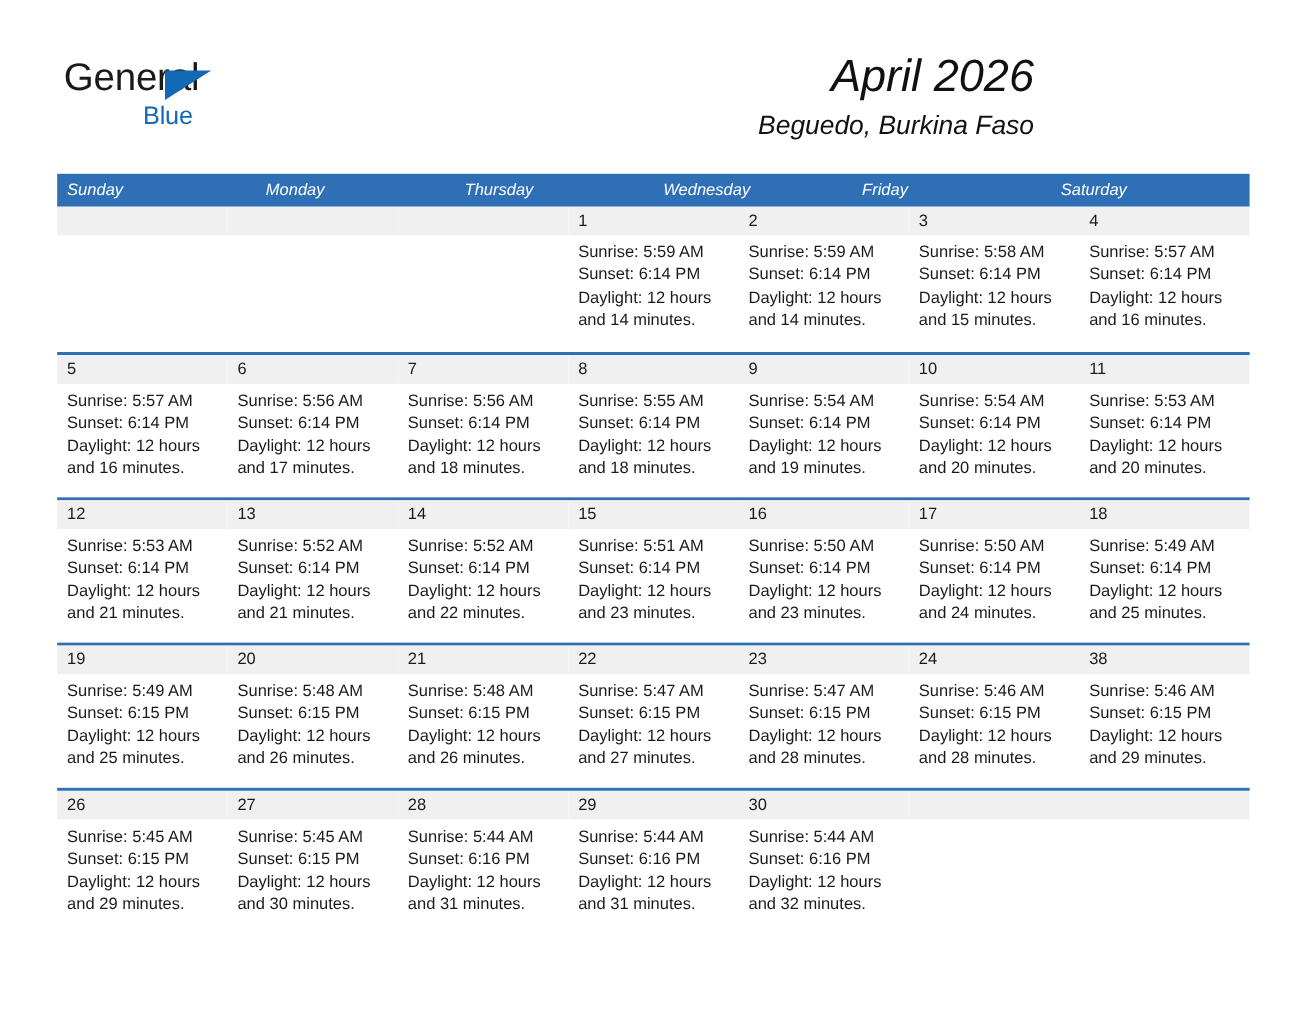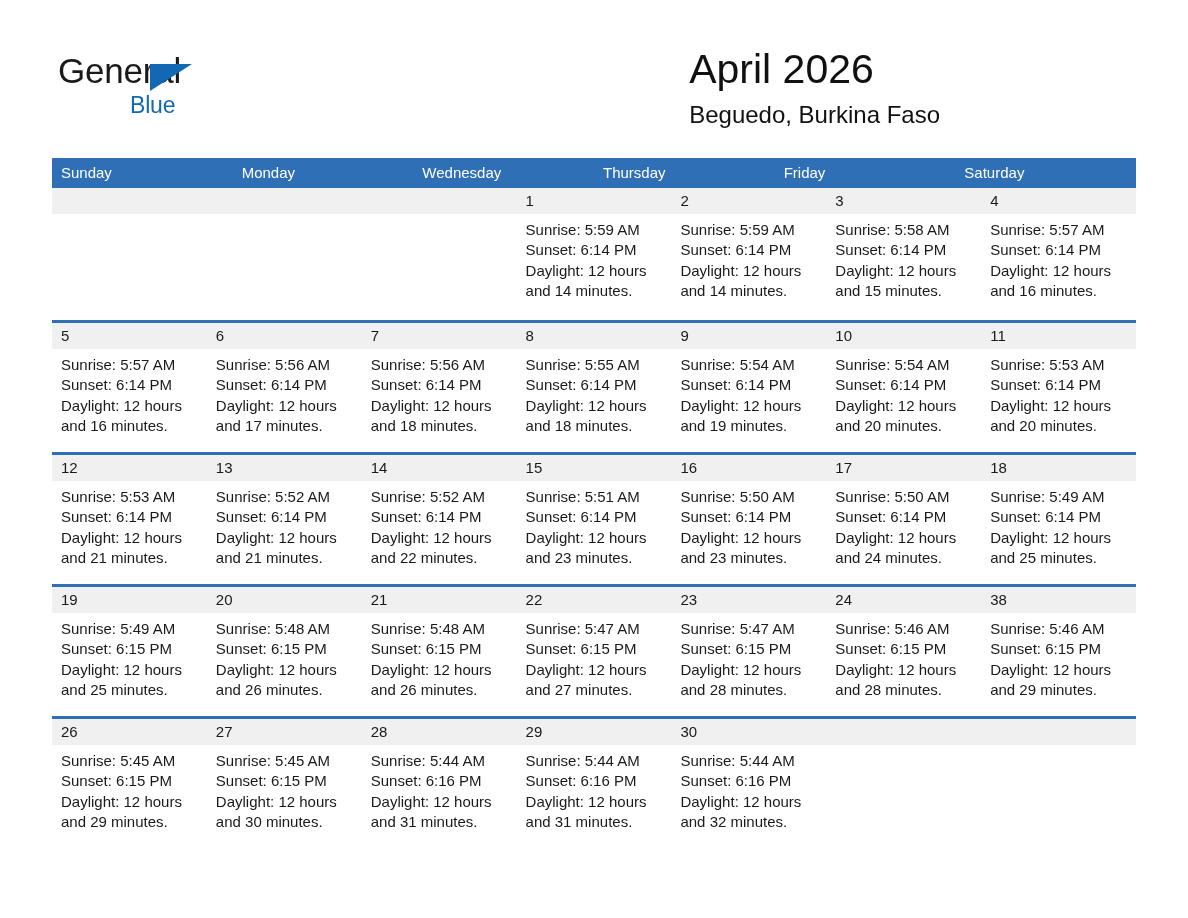--- a/index.html
+++ b/index.html
@@ -64,20 +64,22 @@
     color: #1268b3;
     letter-spacing: -0.2px;
     font-weight: 400;
     text-align: right;
   }
 
   .title-block {
     position: absolute;
     right: 52px;
     top: 44px;
+    text-align: right;
+    font-style: italic;
   }
   .month-title {
     font-size: 41px;
     line-height: 50px;
     font-weight: 400;
     color: #111111;
     letter-spacing: 0px;
   }
   .location-title {
     margin-top: 6px;
@@ -92,20 +94,21 @@
     position: absolute;
     left: 52px;
     top: 158px;
     width: 1084px;
   }
   .weekday-row {
     display: flex;
     width: 100%;
     background: #2e6fb5;
     height: 30px;
+    font-style: italic;
   }
   .weekday-cell {
     flex: 1 1 0;
     min-width: 0;
     color: #ffffff;
     font-size: 15px;
     line-height: 30px;
     padding-left: 9px;
     box-sizing: border-box;
     white-space: nowrap;
@@ -168,22 +171,22 @@
       <div class="location-title">Beguedo, Burkina Faso</div>
     </div>
 
   </div>
 
   <div class="calendar">
 
     <div class="weekday-row">
       <div class="weekday-cell">Sunday</div>
       <div class="weekday-cell">Monday</div>
+      <div class="weekday-cell">Thursday</div>
       <div class="weekday-cell">Wednesday</div>
-      <div class="weekday-cell">Thursday</div>
       <div class="weekday-cell">Friday</div>
       <div class="weekday-cell">Saturday</div>
     </div>
 
     <div class="week-row first">
       <div class="day-cell empty">
         <div class="daynum-band"></div>
       </div>
       <div class="day-cell empty">
         <div class="daynum-band"></div>

